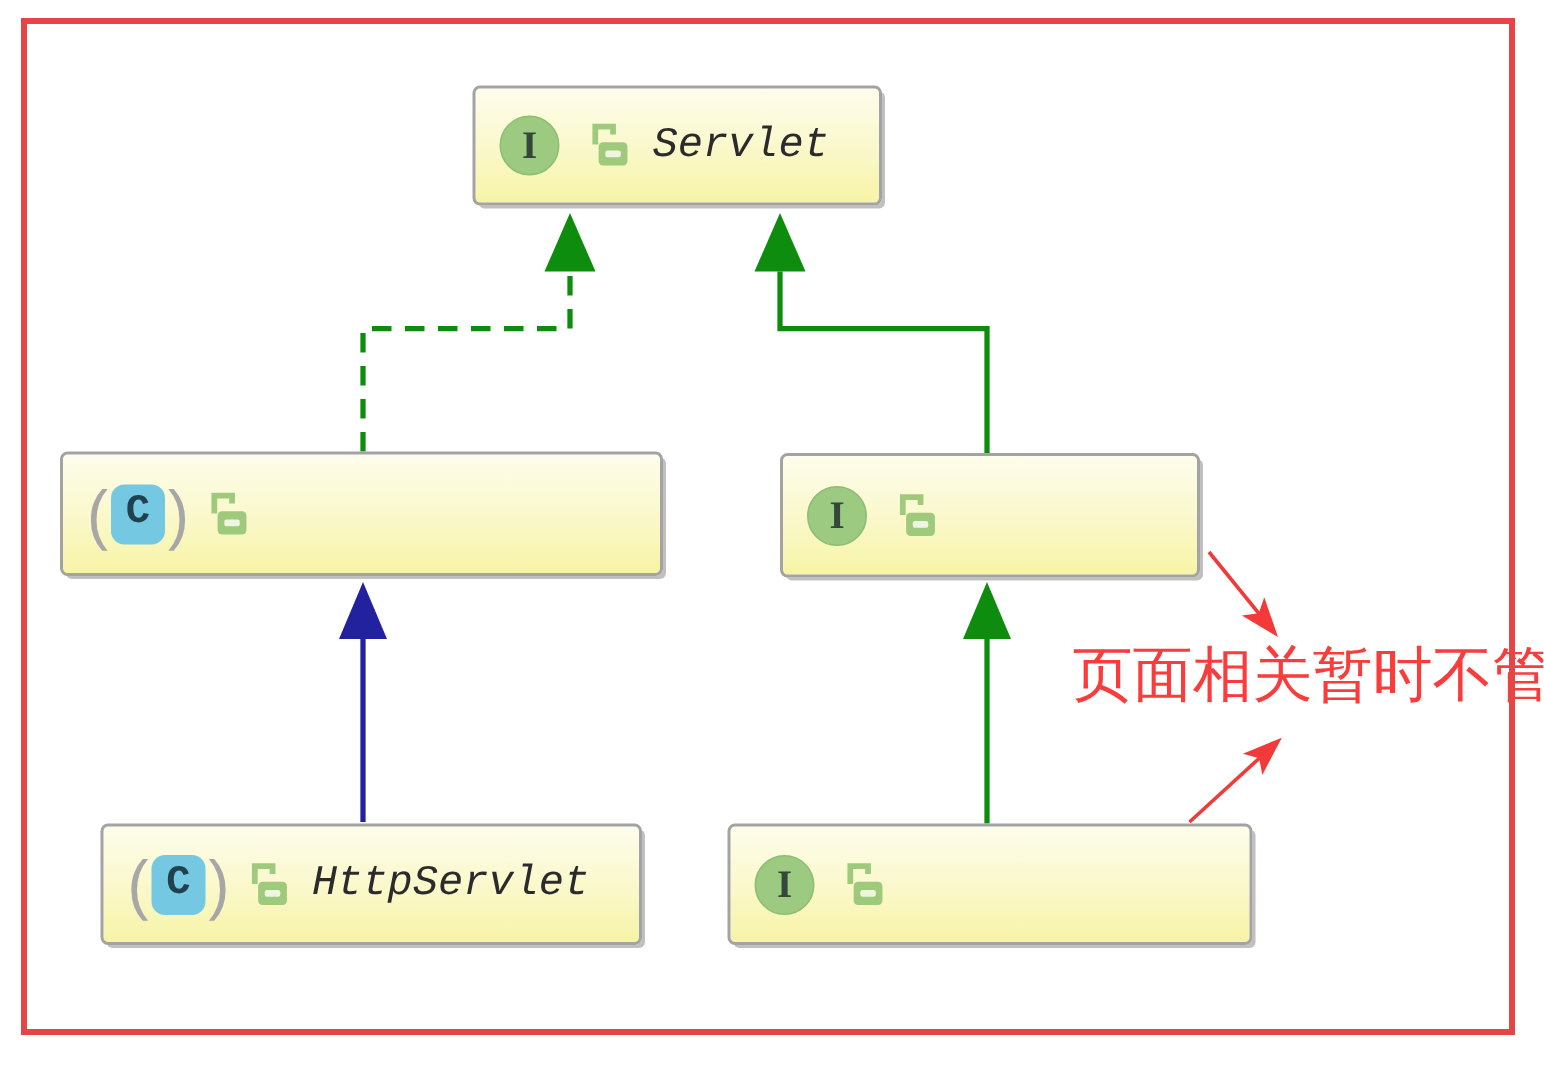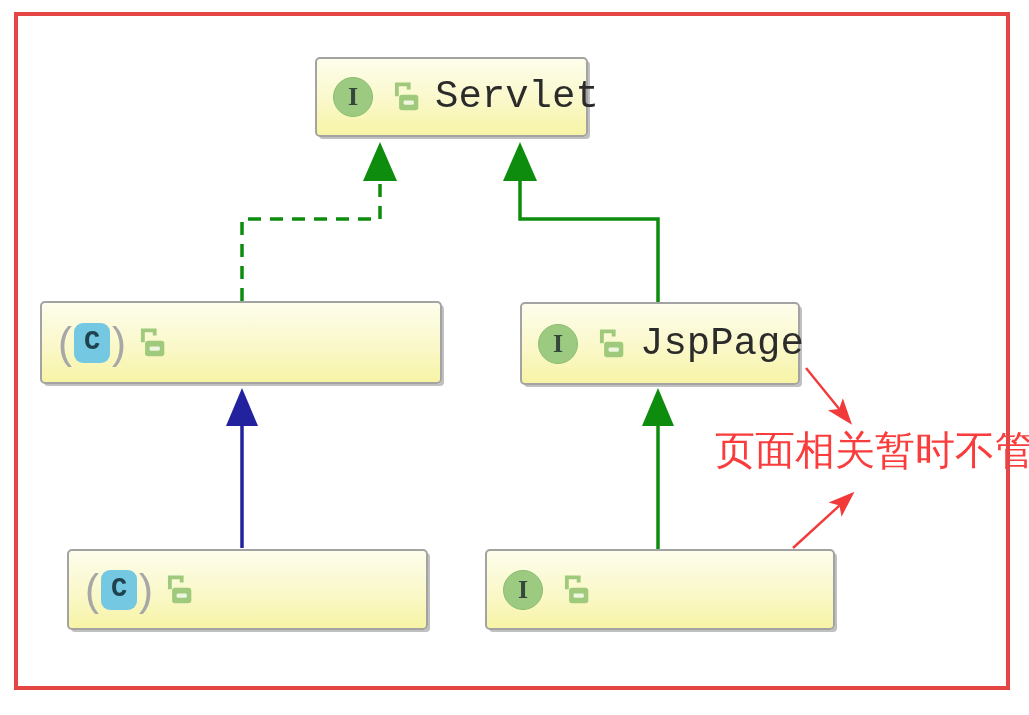--- a/index.html
+++ b/index.html
@@ -27,24 +27,25 @@
     display:flex;align-items:center;
     padding-left:16px;
     background:linear-gradient(180deg,#fdfdec 0%,#faf8c9 55%,#f7f4a6 100%);
     border:2px solid #a3a3a3;
     border-radius:5px;
     box-shadow:3px 3px 0 -1px rgba(140,140,140,.55);
     cursor:default;
   }
   .node .label{
     font-family:"Liberation Mono","DejaVu Sans Mono",monospace;
-    font-size:39px;
+    font-size:28px;
     color:#2b2b2b;
     margin-left:15px;
     white-space:nowrap;
+    font-style:italic;
   }
   
   .iface-icon{
     width:38px;height:38px;border-radius:50%;
     background:#9cca80;
     border:1px solid #8cbd70;
     display:flex;align-items:center;justify-content:center;
     flex:0 0 auto;
   }
   .iface-icon i{
@@ -158,38 +159,38 @@
     <span class="iface-icon">
         <i>I</i>
       </span>
     <span class="lock">
       <svg width="30" height="34" viewBox="0 0 20 23">
         <path d="M4.5 11 L4.5 3 L12.5 3 L12.5 6.5" fill="none" stroke="#9fca7c" stroke-width="2.6"></path>
         <rect x="6" y="10" width="13" height="10.5" rx="2" fill="#9fca7c"></rect>
         <rect x="9" y="13.8" width="7" height="3" rx="1" fill="#eef6df"></rect>
       </svg>
     </span>
-    <span class="label">JspPage</span>
   </div>
 
   <div class="node" style="left:67px;top:549px;width:361px;height:81px">
     <span class="cls-wrap">
       <i class="paren">(</i>
       <span class="cls-icon">
           <i>C</i>
         </span>
       <i class="paren">)</i>
     </span>
     <span class="lock" style="margin-left:10px">
       <svg width="30" height="34" viewBox="0 0 20 23">
         <path d="M4.5 11 L4.5 3 L12.5 3 L12.5 6.5" fill="none" stroke="#9fca7c" stroke-width="2.6"></path>
         <rect x="6" y="10" width="13" height="10.5" rx="2" fill="#9fca7c"></rect>
         <rect x="9" y="13.8" width="7" height="3" rx="1" fill="#eef6df"></rect>
       </svg>
     </span>
+    <span class="label">HttpServlet</span>
   </div>
 
   <div class="node" style="left:485px;top:549px;width:350px;height:81px">
     <span class="iface-icon">
         <i>I</i>
       </span>
     <span class="lock">
       <svg width="30" height="34" viewBox="0 0 20 23">
         <path d="M4.5 11 L4.5 3 L12.5 3 L12.5 6.5" fill="none" stroke="#9fca7c" stroke-width="2.6"></path>
         <rect x="6" y="10" width="13" height="10.5" rx="2" fill="#9fca7c"></rect>

